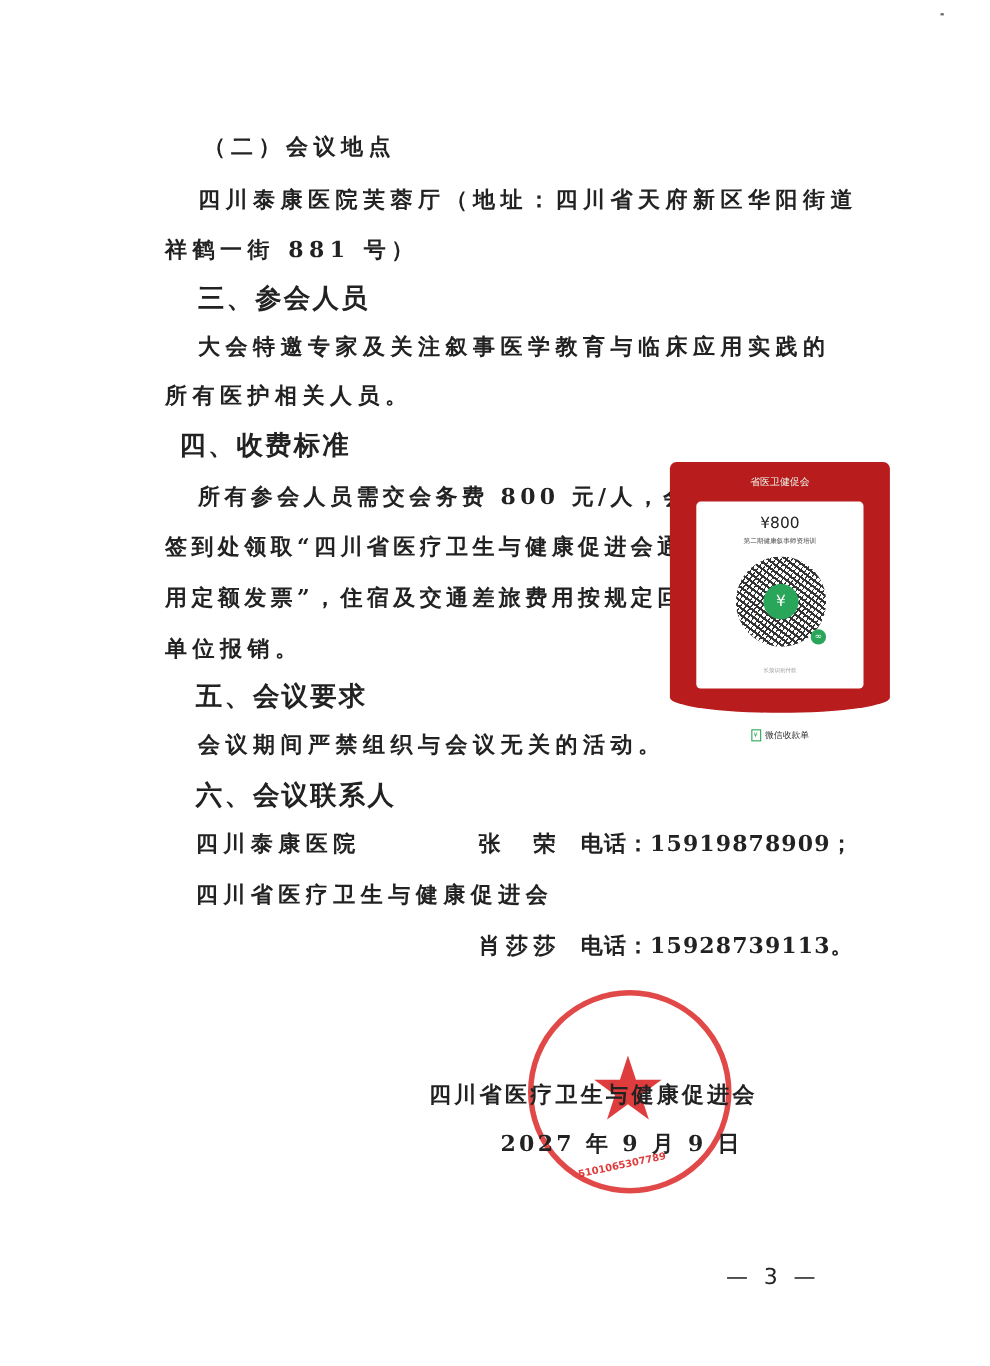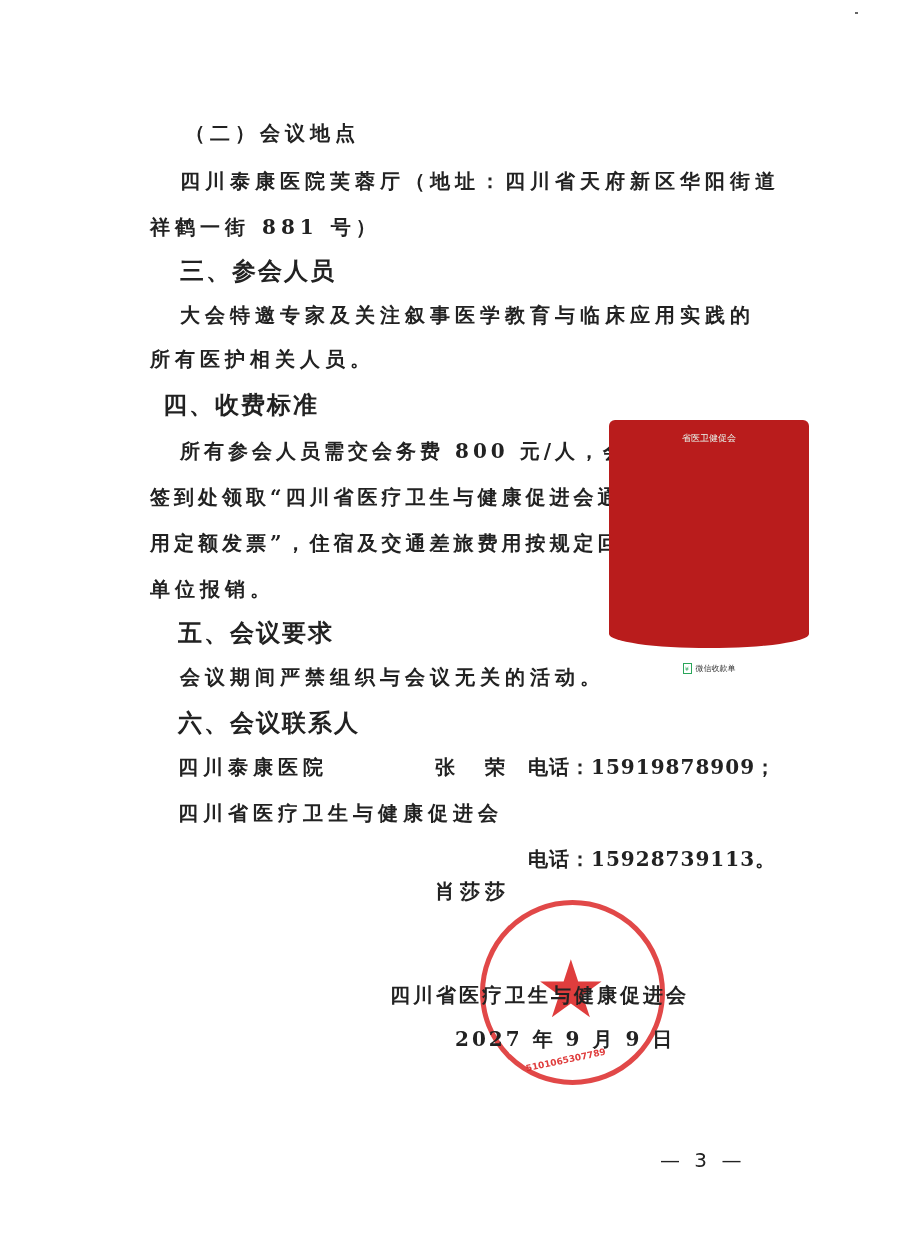--- a/index.html
+++ b/index.html
@@ -54,26 +54,34 @@
 <div class="line" style="left:150px;top:576px;">单位报销。</div>
 
 <div class="line head" style="left:178px;top:620px;">五、会议要求</div>
 <div class="line" style="left:180px;top:664px;">会议期间严禁组织与会议无关的活动。</div>
 
 <div class="line head" style="left:178px;top:710px;">六、会议联系人</div>
 <div class="line" style="left:178px;top:754px;">四川泰康医院</div>
 <div class="line" style="left:435px;top:754px;">张　荣</div>
 <div class="line" style="left:528px;top:754px;letter-spacing:1px;">电话：15919878909；</div>
 <div class="line" style="left:178px;top:800px;">四川省医疗卫生与健康促进会</div>
-<div class="line" style="left:435px;top:846px;margin-top:32px;">肖莎莎</div>
+<div class="line" style="left:435px;top:846px;">肖莎莎</div>
 <div class="line" style="left:528px;top:846px;letter-spacing:1px;">电话：15928739113。</div>
 
 <div class="qr-card">
   <div class="qr-green">
     <div class="qr-title">省医卫健促会</div>
+    <div class="qr-inner">
+      <div class="qr-amount">¥800</div>
+      <div class="qr-sub">第二期健康叙事师资培训</div>
+      <div class="qr-code"></div>
+      <div class="qr-center">¥</div>
+      <div class="qr-mini">∞</div>
+      <div class="qr-hint">长按识别付款</div>
+    </div>
   </div>
   <div class="qr-footer">
     <span class="ic">¥</span><span>微信收款单</span>
   </div>
 </div>
 
 <div class="seal">
   <div class="seal-star">★</div>
   <div class="seal-num">5101065307789</div>
 </div>

